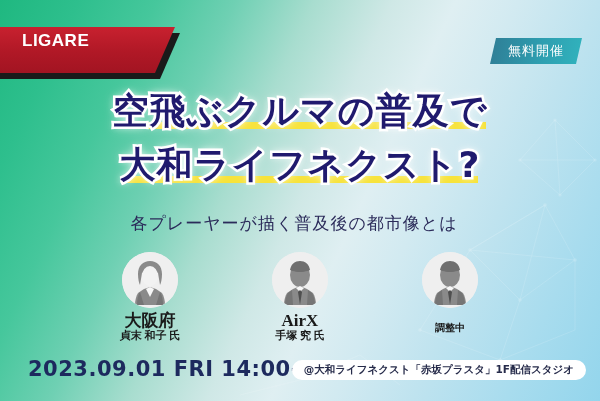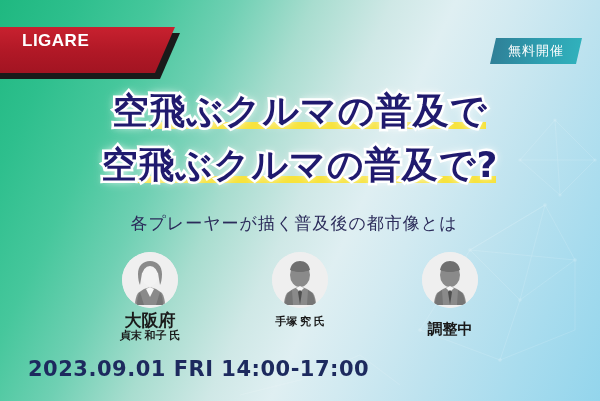--- a/index.html
+++ b/index.html
@@ -125,22 +125,22 @@
   .avatar svg{display:block;}
   .sp-org{
     font-family:Liberation Serif, serif;
     font-size:17px;font-weight:bold;color:#1a1a1a;line-height:14px;
   }
   .sp-name{
     font-family:Liberation Serif, serif;
     font-size:11px;font-weight:bold;color:#1a1a1a;line-height:14px;
   }
   .sp-single{
-    font-family:Liberation Serif, serif;
-    font-size:15px;font-weight:bold;color:#1a1a1a;line-height:14px;
+    font-family:Liberation Mono, monospace;
+    font-size:10px;font-weight:bold;color:#1a1a1a;line-height:14px;
     margin-top:14px;
   }
 
   
   .footer-date{
     position:absolute;left:28px;bottom:20px;
     font-family:"DejaVu Sans",sans-serif;
     font-weight:bold;
     font-size:21px;
     color:#1d2a5e;
@@ -203,21 +203,21 @@
     <span>無料開催</span>
   </div>
 
   <div class="headline">
     <div class="hl-row">
       <div class="hl-underline"></div>
       <span class="hl-line">空飛ぶクルマの普及で</span>
     </div>
     <div class="hl-row hl-row2">
       <div class="hl-underline"></div>
-      <span class="hl-line">空飛ぶクルマの普及で?</span>
+      <span class="hl-line">大和ライフネクスト?</span>
     </div>
   </div>
 
   <div class="subtitle">各プレーヤーが描く普及後の都市像とは</div>
 
   <div class="speakers">
 
     <div class="speaker">
       <div class="avatar">
         <svg width="56" height="56" viewBox="0 0 56 56" aria-hidden="true">
@@ -240,20 +240,21 @@
           <circle cx="28" cy="28" r="28" fill="#efefef"></circle>
           <ellipse cx="28" cy="23" rx="10" ry="12" fill="#8a8a8a"></ellipse>
           <path d="M18 18c1-6 5-9 10-9s9 3 10 9c0 0-4 2-10 2s-10-2-10-2z" fill="#6f6f6f"></path>
           <path d="M28 34l-7 3-6 4c-2 3-3 8-3 12h32c0-4-1-9-3-12l-6-4-7-3z" fill="#8a8a8a"></path>
           <path d="M24 36l4 4 4-4-4-2-4 2z" fill="#f7f7f7"></path>
           <path d="M26 40l2 13 2-13-2-2-2 2z" fill="#4f4f4f"></path>
           <path d="M20 38l-4 3c-2 3-3 8-3 12h8l-1-15z" fill="#757575"></path>
           <path d="M36 38l4 3c2 3 3 8 3 12h-8l1-15z" fill="#757575"></path>
         </svg>
       </div>
+      <div class="sp-org">AirX</div>
       <div class="sp-name">手塚 究 氏</div>
     </div>
 
     <div class="speaker">
       <div class="avatar">
         <svg width="56" height="56" viewBox="0 0 56 56" aria-hidden="true">
           <circle cx="28" cy="28" r="28" fill="#efefef"></circle>
           <ellipse cx="28" cy="23" rx="10" ry="12" fill="#8a8a8a"></ellipse>
           <path d="M18 18c1-6 5-9 10-9s9 3 10 9c0 0-4 2-10 2s-10-2-10-2z" fill="#6f6f6f"></path>
           <path d="M28 34l-7 3-6 4c-2 3-3 8-3 12h32c0-4-1-9-3-12l-6-4-7-3z" fill="#8a8a8a"></path>
@@ -263,14 +264,15 @@
           <path d="M36 38l4 3c2 3 3 8 3 12h-8l1-15z" fill="#757575"></path>
         </svg>
       </div>
       <div class="sp-single">調整中</div>
     </div>
 
   </div>
 
   <div class="footer-date">2023.09.01 FRI 14:00-17:00</div>
 
+  <div class="venue-pill">@大和ライフネクスト「赤坂プラスタ」1F配信スタジオ</div>
 
 </div>
 
 </body></html>

